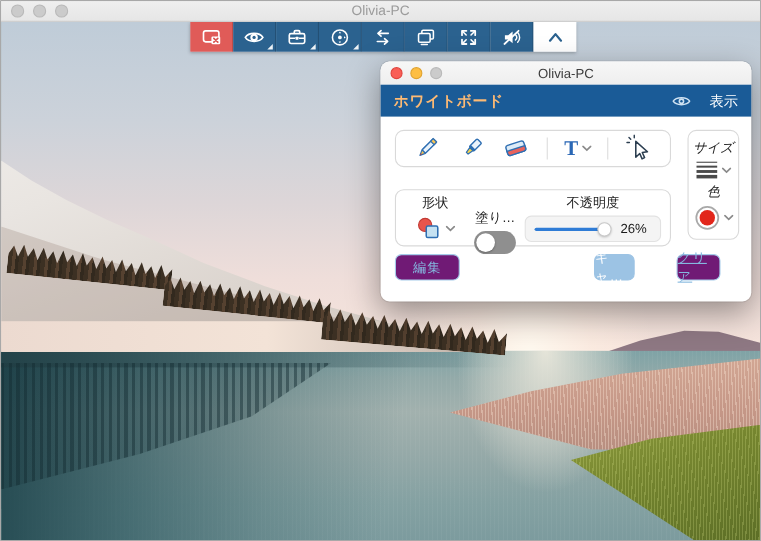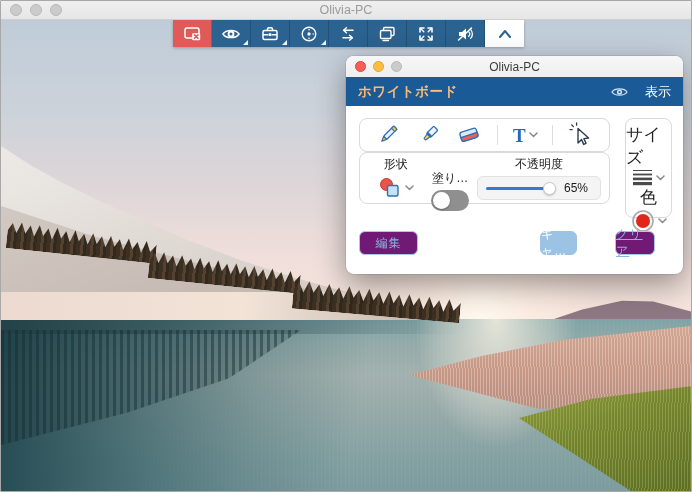--- a/index.html
+++ b/index.html
@@ -51,23 +51,23 @@
   .p-header{position:absolute;left:0;top:21px;right:0;height:29px;background:#1a5b97;display:flex;align-items:center;padding:0 12px;}
   .p-header .h-title{color:#fdba74;font-size:13.5px;font-weight:bold;letter-spacing:.5px;}
   .p-header .h-show{margin-left:auto;display:flex;align-items:center;gap:17px;color:#ffffff;font-size:13px;cursor:pointer;}
   .box{position:absolute;border:1px solid #d9d9d9;border-radius:8px;background:#fff;}
   .tools-box{left:13px;top:62px;width:251px;height:34px;display:flex;align-items:center;justify-content:space-evenly;}
   .vdiv{width:1px;height:20px;background:#dddddd;}
   .tool{display:flex;align-items:center;justify-content:center;cursor:pointer;}
   .tletter{font-family:"Liberation Serif","DejaVu Serif",serif;font-weight:bold;font-size:19px;color:#2a67b5;line-height:1;}
   .chev{margin-left:3px;}
   .right-box{left:279px;top:62px;width:47px;height:100px;display:flex;flex-direction:column;align-items:center;justify-content:space-evenly;padding:4px 0;}
-  .rb-label{font-size:17px;color:#222;}
+  .rb-label{font-size:12px;color:#222;font-style:italic;}
   .rb-ctrl{display:flex;align-items:center;cursor:pointer;}
-  .second-box{left:13px;top:96px;width:251px;height:52px;display:flex;align-items:center;padding:0 8px;}
+  .second-box{left:13px;top:116px;width:251px;height:52px;display:flex;align-items:center;padding:0 8px;}
   .grp{display:flex;flex-direction:column;align-items:center;justify-content:center;gap:3px;}
   .grp-label{font-size:12px;color:#222;white-space:nowrap;}
   .grp.shape{width:58px;}
   .grp.fill{width:56px;margin-top:24px;}
   .grp.opacity{flex:1;}
   .toggle{width:38px;height:21px;border-radius:11px;background:#8f8f8f;position:relative;cursor:pointer;}
   .toggle .knob{position:absolute;left:2px;top:2px;width:17px;height:17px;border-radius:50%;background:#ffffff;box-shadow:0 1px 2px rgba(0,0,0,.3);}
   .slider{width:124px;height:24px;background:#f4f4f4;border:1px solid #e2e2e2;border-radius:6px;display:flex;align-items:center;padding:0 8px;cursor:pointer;}
   .slider .track{position:relative;width:64px;height:3px;background:#2f7cd6;border-radius:2px;}
   .slider .knob{position:absolute;right:-6px;top:-5px;width:13px;height:13px;border-radius:50%;background:#fff;border:1px solid #c9c9c9;box-shadow:0 1px 2px rgba(0,0,0,.2);}
@@ -293,21 +293,21 @@
           <span class="toggle">
               <span class="knob"></span>
             </span>
         </div>
         <div class="grp opacity">
           <span class="grp-label">不透明度</span>
           <span class="slider">
             <span class="track">
                 <span class="knob"></span>
               </span>
-            <span class="pct">65%</span>
+            <span class="pct">26%</span>
           </span>
         </div>
       </div>
 
       <div class="btn-row">
         <span class="pbtn ghost edit">編集</span>
         <span class="pbtn filled cancel">キャ…</span>
         <span class="pbtn ghost clear">クリア</span>
       </div>
     </div>

